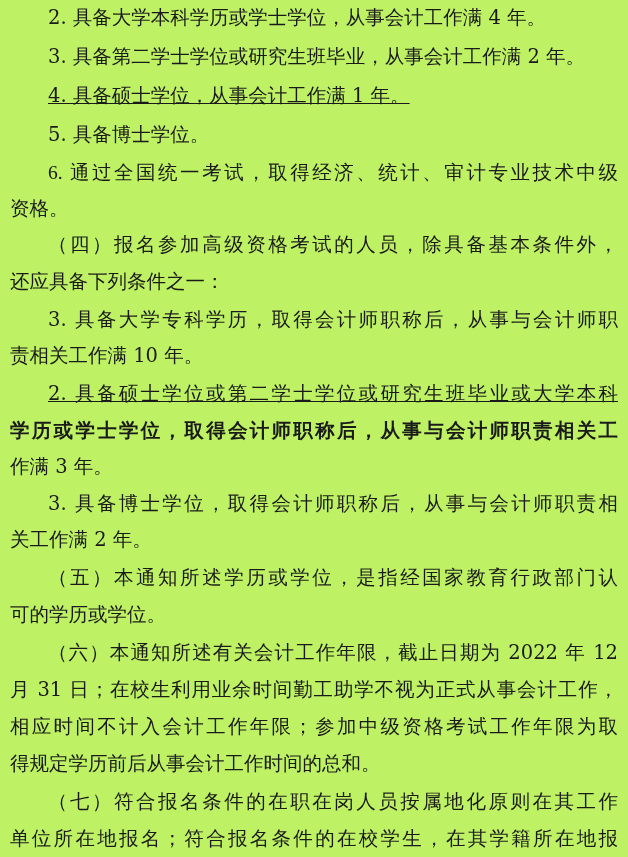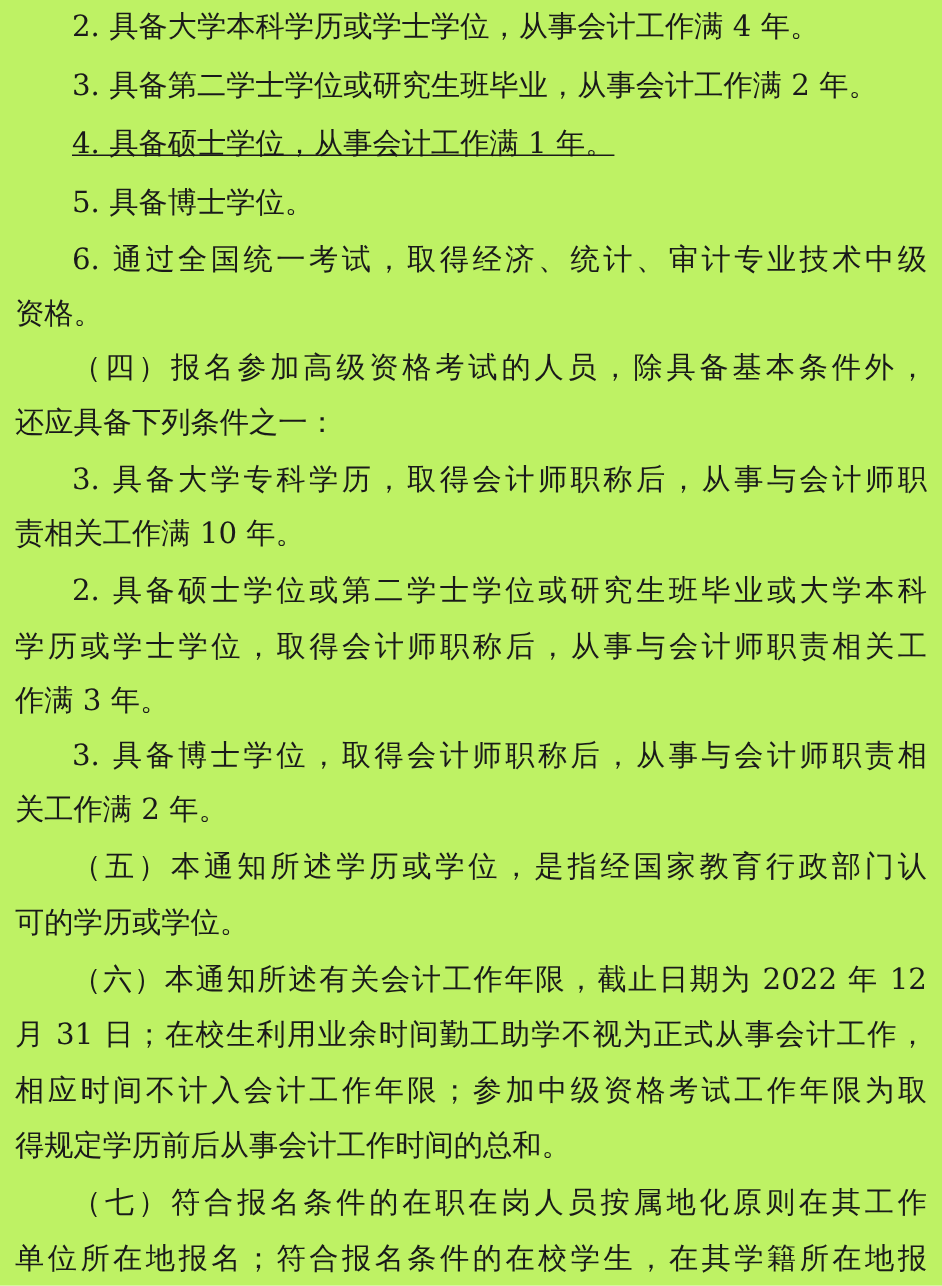--- a/index.html
+++ b/index.html
@@ -22,28 +22,28 @@
     .line.last { text-align-last: left; }
   </style>
 </head>
 <body>
 
 <div class="page">
   <div class="line indent last" style="top: 3px;">2. 具备大学本科学历或学士学位，从事会计工作满 4 年。</div>
   <div class="line indent last" style="top: 42px;">3. 具备第二学士学位或研究生班毕业，从事会计工作满 2 年。</div>
   <div class="line indent last" style="top: 81px; text-decoration: underline;">4. 具备硕士学位，从事会计工作满 1 年。</div>
   <div class="line indent last" style="top: 120px;">5. 具备博士学位。</div>
-  <div class="line indent" style="top: 158px;">6. 通过全国统一考试，取得经济、统计、审计专业技术中级</div>
+  <div class="line indent" style="top: 158px; font-family: Liberation Serif, serif;">6. 通过全国统一考试，取得经济、统计、审计专业技术中级</div>
   <div class="line indent" style="top: 230px;">（四）报名参加高级资格考试的人员，除具备基本条件外，</div>
   <div class="line last" style="top: 194px;">资格。</div>
   <div class="line last" style="top: 267px;">还应具备下列条件之一：</div>
   <div class="line indent" style="top: 305px;">3. 具备大学专科学历，取得会计师职称后，从事与会计师职</div>
   <div class="line last" style="top: 341px;">责相关工作满 10 年。</div>
-  <div class="line indent" style="top: 379px;">2. 具备硕士学位或第二学士学位或研究生班毕业或大学本科</div>
-  <div class="line" style="top: 416px;">学历或学士学位，取得会计师职称后，从事与会计师职责相关工</div>
+  <div class="line indent" style="top: 379px; text-decoration: underline;">2. 具备硕士学位或第二学士学位或研究生班毕业或大学本科</div>
+  <div class="line" style="top: 416px; font-weight: bold;">学历或学士学位，取得会计师职称后，从事与会计师职责相关工</div>
   <div class="line last" style="top: 452px;">作满 3 年。</div>
   <div class="line indent" style="top: 489px;">3. 具备博士学位，取得会计师职称后，从事与会计师职责相</div>
   <div class="line last" style="top: 525px;">关工作满 2 年。</div>
   <div class="line indent" style="top: 563px;">（五）本通知所述学历或学位，是指经国家教育行政部门认</div>
   <div class="line last" style="top: 600px;">可的学历或学位。</div>
   <div class="line indent" style="top: 638px;">（六）本通知所述有关会计工作年限，截止日期为 2022 年 12</div>
   <div class="line" style="top: 675px;">月 31 日；在校生利用业余时间勤工助学不视为正式从事会计工作，</div>
   <div class="line" style="top: 712px;">相应时间不计入会计工作年限；参加中级资格考试工作年限为取</div>
   <div class="line last" style="top: 749px;">得规定学历前后从事会计工作时间的总和。</div>
   <div class="line indent" style="top: 787px;">（七）符合报名条件的在职在岗人员按属地化原则在其工作</div>

